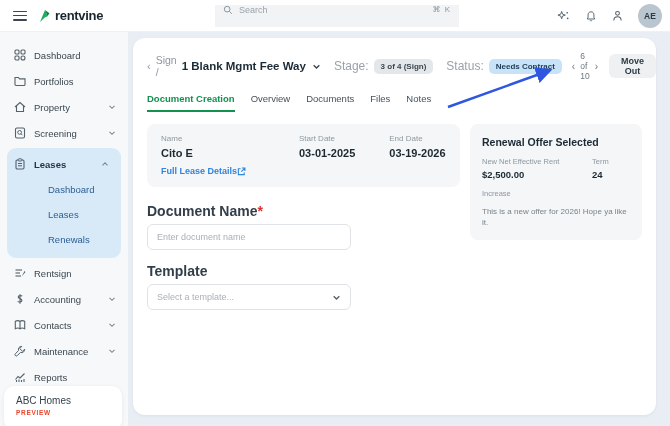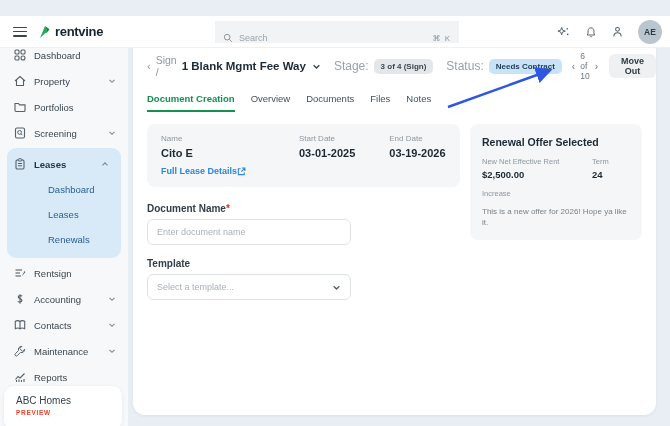--- a/index.html
+++ b/index.html
@@ -1,28 +1,28 @@
 <!DOCTYPE html>
 <html><head>
 <meta charset="utf-8">
 <style>
   * { margin:0; padding:0; box-sizing:border-box; }
   html,body { width:670px; height:426px; overflow:hidden; }
   body { font-family:"Liberation Sans", sans-serif; background:#e9edf4; position:relative; }
 
   
-  .topbar { position:absolute; top:16px; left:0; right:0; height:32px; background:#fff;
+  .topbar { position:absolute; top:0; left:0; right:0; height:32px; background:#fff;
             border-bottom:1px solid #eef0f2; display:flex; align-items:center; z-index:5; }
   .hamburger { width:14px; height:10px; margin-left:13px; display:flex; flex-direction:column;
                justify-content:space-between; cursor:pointer; }
   .hamburger span { display:block; height:1.6px; background:#3c4650; border-radius:1px; }
   .logo { display:flex; align-items:center; margin-left:11px; gap:4px; }
   .logo-word { font-size:13px; font-weight:bold; color:#17252f; letter-spacing:-0.3px; }
   .searchbox { position:absolute; left:215px; top:5px; width:244px; height:22px; background:#f1f3f5;
-               border-radius:0; display:flex; align-items:flex-end; padding:0 8px; gap:6px; }
+               border-radius:0; display:flex; align-items:flex-start; padding:0 8px; gap:6px; }
   .searchbox input { flex:1; border:none; background:transparent; outline:none; font-size:9px;
                      color:#3c4650; font-family:"Liberation Sans", sans-serif; }
   .searchbox input::placeholder { color:#9aa3ab; }
   .kbd { font-size:8px; color:#8d969e; letter-spacing:1px; }
   .top-icons { position:absolute; right:8px; top:0; height:32px; display:flex; align-items:center; gap:15px; }
   .tool-icon { color:#51606b; display:flex; align-items:center; cursor:pointer; }
   .avatar { width:24px; height:24px; border-radius:50%; background:#b9c6cf; color:#2c3a44;
             font-size:8.5px; font-weight:bold; display:flex; align-items:center; justify-content:center; cursor:pointer; }
 
   
@@ -74,21 +74,21 @@
   .col-right { width:172px; flex-shrink:0; }
 
   .lease-card { background:#f4f6f7; border-radius:8px; padding:10px 14px 11px; }
   .lease-fields { display:flex; gap:34px; }
   .f-lbl { font-size:8px; color:#8e98a1; margin-bottom:4px; }
   .f-val { font-size:11px; font-weight:bold; color:#1b2933; }
   .lease-link { margin-top:7px; display:flex; align-items:center; color:#2e86dd;
                 font-size:9px; font-weight:bold; cursor:pointer; width:fit-content; }
 
   .form { margin-top:16px; width:204px; }
-  .form-lbl { font-size:10px; font-weight:bold; color:#323e49; margin-bottom:5px; }
+  .form-lbl { font-size:14px; font-weight:bold; color:#323e49; margin-bottom:5px; }
   .req { color:#e02d2d; }
   .text-input { width:100%; height:26px; border:1px solid #dfe3e7; border-radius:6px; padding:0 9px;
                 font-size:9px; color:#3c4650; outline:none; font-family:"Liberation Sans", sans-serif; }
   .text-input::placeholder { color:#aab1b8; }
   .select-box { margin-top:2px; width:100%; height:26px; border:1px solid #dfe3e7; border-radius:6px;
                 display:flex; align-items:center; justify-content:space-between; padding:0 9px; cursor:pointer;gap:32px; }
   .select-ph { font-size:9px; color:#aab1b8; }
   .sp16 { height:13px; }
 
   .renewal-card { background:#f4f6f7; border-radius:8px; padding:12px 12px 11px; }
@@ -160,38 +160,38 @@
           <rect x="1" y="7" width="4" height="4" rx="1" fill="none" stroke="currentColor" stroke-width="1.1"></rect>
           <rect x="7" y="7" width="4" height="4" rx="2" fill="none" stroke="currentColor" stroke-width="1.1"></rect>
         </svg>
     </span>
     <span class="lbl">Dashboard</span>
   </div>
 
   <div class="nav-item">
     <span class="ic">
       <svg width="12" height="12" viewBox="0 0 12 12">
+          <path d="M1 2.5 h3.4 l1.2 1.4 H11 v5.6 a1 1 0 0 1 -1 1 H2 a1 1 0 0 1 -1 -1 Z" fill="none" stroke="currentColor" stroke-width="1.1"></path>
+        </svg>
+    </span>
+    <span class="lbl">Portfolios</span>
+  </div>
+
+  <div class="nav-item">
+    <span class="ic">
+      <svg width="12" height="12" viewBox="0 0 12 12">
           <path d="M1 6 L6 1.5 L11 6 M2.5 5 V10.5 H9.5 V5" fill="none" stroke="currentColor" stroke-width="1.1"></path>
         </svg>
     </span>
     <span class="lbl">Property</span>
     <span class="chev">
         <svg width="8" height="8" viewBox="0 0 8 8">
           <path d="M1.5 2.8 L4 5.3 L6.5 2.8" fill="none" stroke="currentColor" stroke-width="1.1"></path>
         </svg>
       </span>
-  </div>
-
-  <div class="nav-item">
-    <span class="ic">
-      <svg width="12" height="12" viewBox="0 0 12 12">
-          <path d="M1 2.5 h3.4 l1.2 1.4 H11 v5.6 a1 1 0 0 1 -1 1 H2 a1 1 0 0 1 -1 -1 Z" fill="none" stroke="currentColor" stroke-width="1.1"></path>
-        </svg>
-    </span>
-    <span class="lbl">Portfolios</span>
   </div>
 
   <div class="nav-item">
     <span class="ic">
       <svg width="12" height="12" viewBox="0 0 12 12">
           <rect x="1.5" y="1" width="9" height="10" rx="1.4" fill="none" stroke="currentColor" stroke-width="1.1"></rect>
           <circle cx="5.6" cy="5.4" r="1.9" fill="none" stroke="currentColor" stroke-width="1"></circle>
           <line x1="7" y1="6.8" x2="8.4" y2="8.2" stroke="currentColor" stroke-width="1"></line>
         </svg>
     </span>

